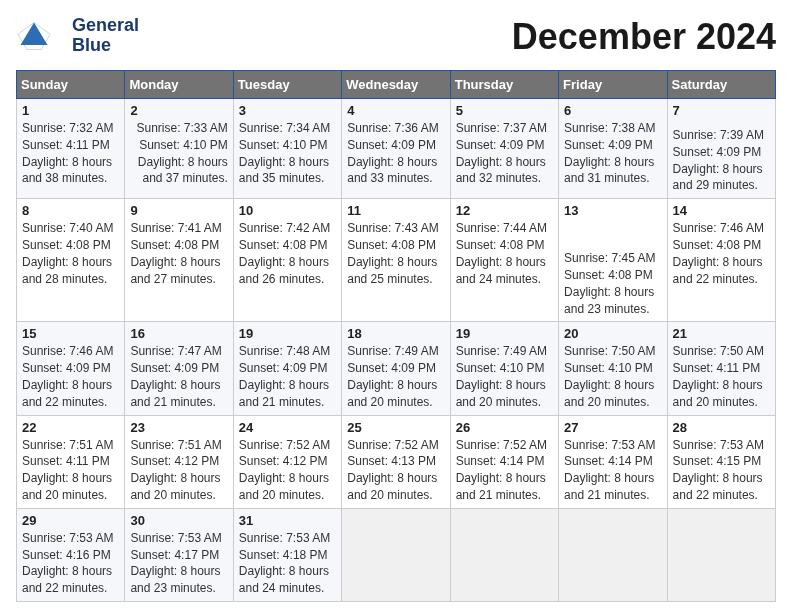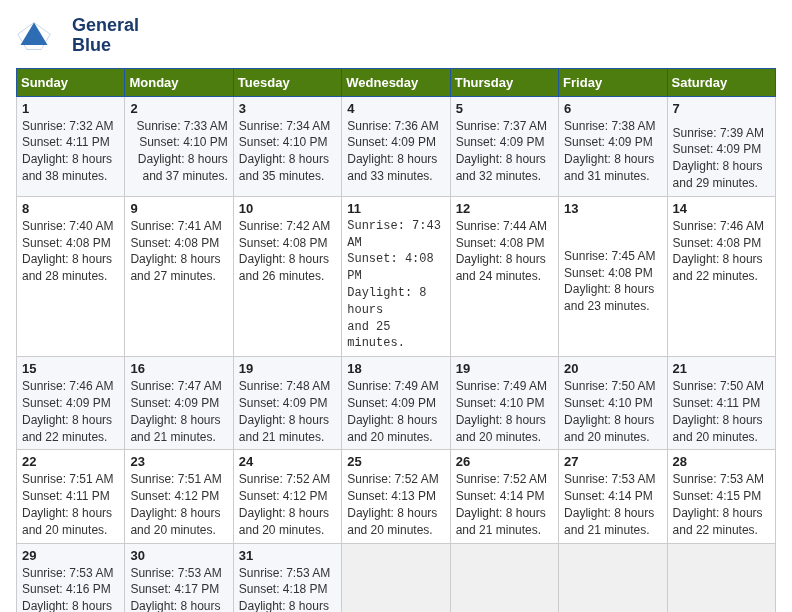--- a/index.html
+++ b/index.html
@@ -42,21 +42,21 @@
     .subtitle {
       font-size: 15px;
       color: #444;
     }
     table {
       width: 100%;
       border-collapse: collapse;
       font-size: 11px;
     }
     thead tr th {
-      background: #4d7c0f;
+      background: #737373;
       color: #fff;
       padding: 6px 4px;
       text-align: left;
       font-size: 13px;
       font-weight: bold;
       border: 1px solid #2056a0;
     }
     tbody tr td {
       border: 1px solid #ccc;
       padding: 4px 5px;
@@ -94,20 +94,21 @@
     <svg class="logo-icon" viewBox="0 0 40 40">
       <polygon points="20,5 35,30 5,30" fill="#2e6db4"></polygon>
       <polygon points="20,5 38,18 28,35 12,35 2,18" fill="none" stroke="#2e6db4" stroke-width="1" opacity="0.3"></polygon>
     </svg>
     <div class="logo-text">
       <div>General</div>
       <div>Blue</div>
     </div>
   </div>
   <div class="title-block">
+    <div class="main-title">December 2024</div>
   </div>
 </div>
 
 <table>
   <thead>
     <tr>
     <th>Sunday</th>
         <th>Monday</th>
         <th>Tuesday</th>
         <th>Wednesday</th>
@@ -185,21 +186,21 @@
         </td>
         <td>
           <span class="day-number">10</span>
           <div class="day-info" style="white-space: pre-line;">Sunrise: 7:42 AM
 Sunset: 4:08 PM
 Daylight: 8 hours
 and 26 minutes.</div>
         </td>
         <td>
           <span class="day-number">11</span>
-          <div class="day-info" style="white-space: pre-line; font-family: Liberation Mono, monospace;">Sunrise: 7:43 AM
+          <div class="day-info" style="white-space: pre-line;">Sunrise: 7:43 AM
 Sunset: 4:08 PM
 Daylight: 8 hours
 and 25 minutes.</div>
         </td>
         <td>
           <span class="day-number">12</span>
           <div class="day-info" style="white-space: pre-line;">Sunrise: 7:44 AM
 Sunset: 4:08 PM
 Daylight: 8 hours
 and 24 minutes.</div>

